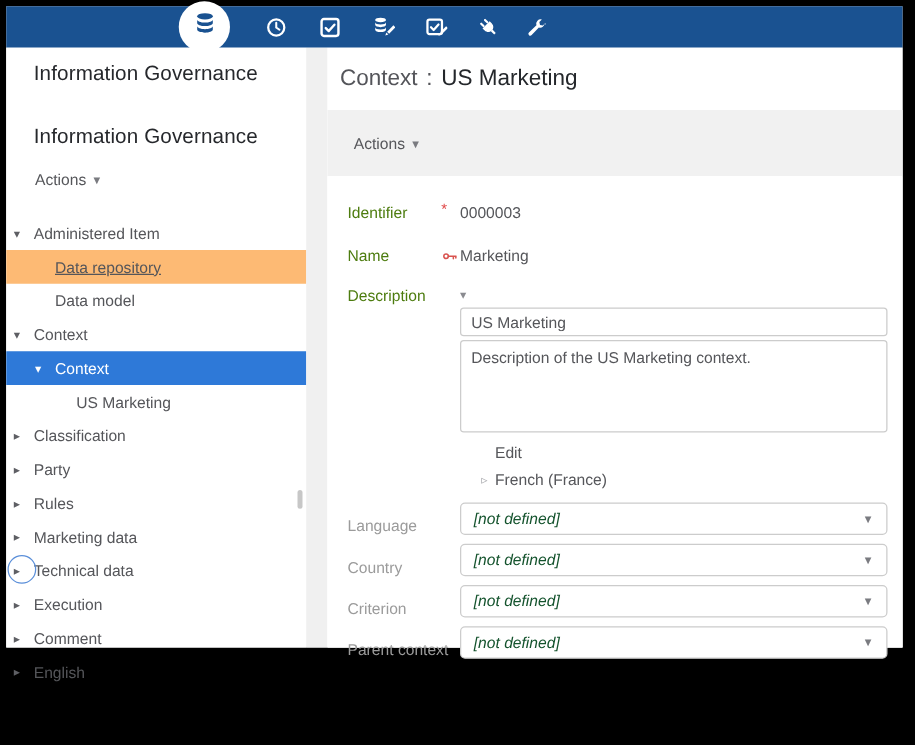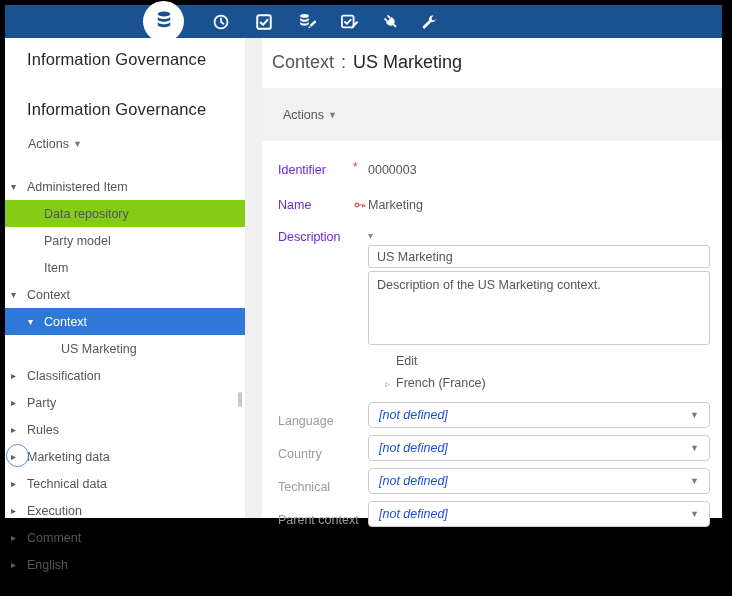--- a/index.html
+++ b/index.html
@@ -19,42 +19,42 @@
 
   
   .sidebar{position:absolute;left:0;top:33px;width:240px;bottom:0;background:#fff;}
   .side-title{position:absolute;left:22px;color:#26282c;font-size:16.5px;font-weight:500;letter-spacing:.1px;white-space:nowrap;}
   .side-title.t1{top:12px;}
   .side-title.t2{top:62px;}
   .actions{position:absolute;left:23px;top:99px;font-size:12.5px;color:#55565a;cursor:pointer;}
   .caret{font-size:9px;color:#7a7b80;margin-left:4px;position:relative;top:-1px;}
   .tree{position:absolute;left:0;top:135px;right:0;}
   .tree-row{height:27px;display:flex;align-items:center;font-size:12.5px;color:#55565a;cursor:pointer;position:relative;}
-  .tree-row.highlight{background:#84cc16;}
+  .tree-row.highlight{background:#fdba74;text-decoration:underline;}
   .tree-row.selected{background:#2e79d8;color:#fff;}
   .tree-row.selected .tree-arrow{color:#fff;}
   .tree-arrow{width:16px;flex:0 0 16px;font-size:10px;color:#5e5f64;text-align:left;}
   .tree-label{white-space:nowrap;}
   .ref-ring{position:absolute;left:1px;top:406px;width:21px;height:21px;border:1.5px solid #5b8fd9;border-radius:50%;z-index:3;}
   .side-scroll{position:absolute;right:3px;top:354px;width:4px;height:15px;background:#c7c7c7;border-radius:2px;}
 
   
   .gutter{position:absolute;left:240px;top:33px;width:17px;bottom:0;background:#f0f0f0;}
 
   
   .main{position:absolute;left:257px;top:33px;right:0;bottom:0;background:#fff;}
   .main-title{position:absolute;left:10px;top:14px;font-size:18px;white-space:nowrap;}
   .mt-prefix{color:#54555a;}
   .mt-sep{color:#54555a;padding:0 7px;}
   .mt-value{color:#24272b;font-weight:500;}
   .main-toolbar{position:absolute;left:0;right:0;top:50px;height:53px;background:#f1f1f1;display:flex;align-items:center;}
   .main-toolbar .actions{position:static;margin-left:21px;}
   .form{position:absolute;left:0;right:0;top:103px;bottom:0;background:#fff;font-size:12.5px;}
   .frow{position:absolute;left:16px;right:12px;display:flex;align-items:center;}
-  .flabel{width:75px;flex:0 0 75px;color:#6d28d9;}
+  .flabel{width:75px;flex:0 0 75px;color:#4d7c0f;}
   .fmid{width:15px;flex:0 0 15px;display:flex;align-items:center;}
   .req{color:#e04646;font-size:12px;line-height:10px;position:relative;top:-3px;}
   .fval{color:#55565a;}
   .key-ic svg{width:14px;height:14px;display:block;}
 
   .desc-row{align-items:flex-start;justify-content:flex-end;}
   .desc-col{flex:1;min-width:0;}
   .locale-head{display:flex;align-items:center;color:#55565a;cursor:pointer;}
   .locale-head .tri{font-size:10px;color:#8a8b90;width:11px;}
   .desc-input{display:block;width:100%;box-sizing:border-box;margin-top:4px;height:23px;border:1px solid #ccc;border-radius:3px;
@@ -62,21 +62,21 @@
   .desc-ta{display:block;width:100%;box-sizing:border-box;margin-top:3px;height:74px;border:1px solid #ccc;border-radius:3px;
     padding:6px 8px;font-family:"Liberation Sans",sans-serif;font-size:12.5px;color:#55565a;resize:none;outline:none;}
   .edit-link{display:inline-block;margin:9px 0 0 28px;color:#55565a;cursor:pointer;}
   .locale-fr{display:flex;align-items:center;margin-top:8px;margin-left:17px;color:#55565a;cursor:pointer;}
   .locale-fr .tri{font-size:10px;color:#a9aaae;width:11px;}
 
   .sel-row{position:absolute;left:16px;right:12px;height:24px;display:flex;align-items:flex-end;}
   .sel-label{width:90px;flex:0 0 90px;color:#9b9b9b;}
   .sel-box{flex:1;height:24px;border:1px solid #ccc;border-radius:4px;display:flex;align-items:center;
     padding:0 10px;background:#fff;cursor:pointer;}
-  .sel-value{flex:1;font-style:italic;color:#1d4ed8;}
+  .sel-value{flex:1;font-style:italic;color:#14532d;}
   .sel-caret{font-size:9px;color:#7a7b80;}
 </style>
 </head>
 <body>
 
 <div class="screen">
 
   <div class="topbar">
     <div class="active-circle">
       <span>
@@ -149,25 +149,21 @@
         <div class="tree-row" style="padding-left: 6px;">
           <span class="tree-arrow">▾</span>
           <span class="tree-label">Administered Item</span>
         </div>
         <div class="tree-row highlight" style="padding-left: 23px;">
           <span class="tree-arrow"></span>
           <span class="tree-label">Data repository</span>
         </div>
         <div class="tree-row" style="padding-left: 23px;">
           <span class="tree-arrow"></span>
-          <span class="tree-label">Party model</span>
-        </div>
-        <div class="tree-row" style="padding-left: 23px;">
-          <span class="tree-arrow"></span>
-          <span class="tree-label">Item</span>
+          <span class="tree-label">Data model</span>
         </div>
         <div class="tree-row" style="padding-left: 6px;">
           <span class="tree-arrow">▾</span>
           <span class="tree-label">Context</span>
         </div>
         <div class="tree-row selected" style="padding-left: 23px;">
           <span class="tree-arrow">▾</span>
           <span class="tree-label">Context</span>
         </div>
         <div class="tree-row" style="padding-left: 40px;">
@@ -270,21 +266,21 @@
             </div>
           </div>
           <div class="sel-row" style="top: 296px;">
             <span class="sel-label">Country</span>
             <div class="sel-box">
               <span class="sel-value">[not defined]</span>
               <span class="sel-caret">▼</span>
             </div>
           </div>
           <div class="sel-row" style="top: 329px;">
-            <span class="sel-label">Technical</span>
+            <span class="sel-label">Criterion</span>
             <div class="sel-box">
               <span class="sel-value">[not defined]</span>
               <span class="sel-caret">▼</span>
             </div>
           </div>
           <div class="sel-row" style="top: 362px;">
             <span class="sel-label">Parent context</span>
             <div class="sel-box">
               <span class="sel-value">[not defined]</span>
               <span class="sel-caret">▼</span>

